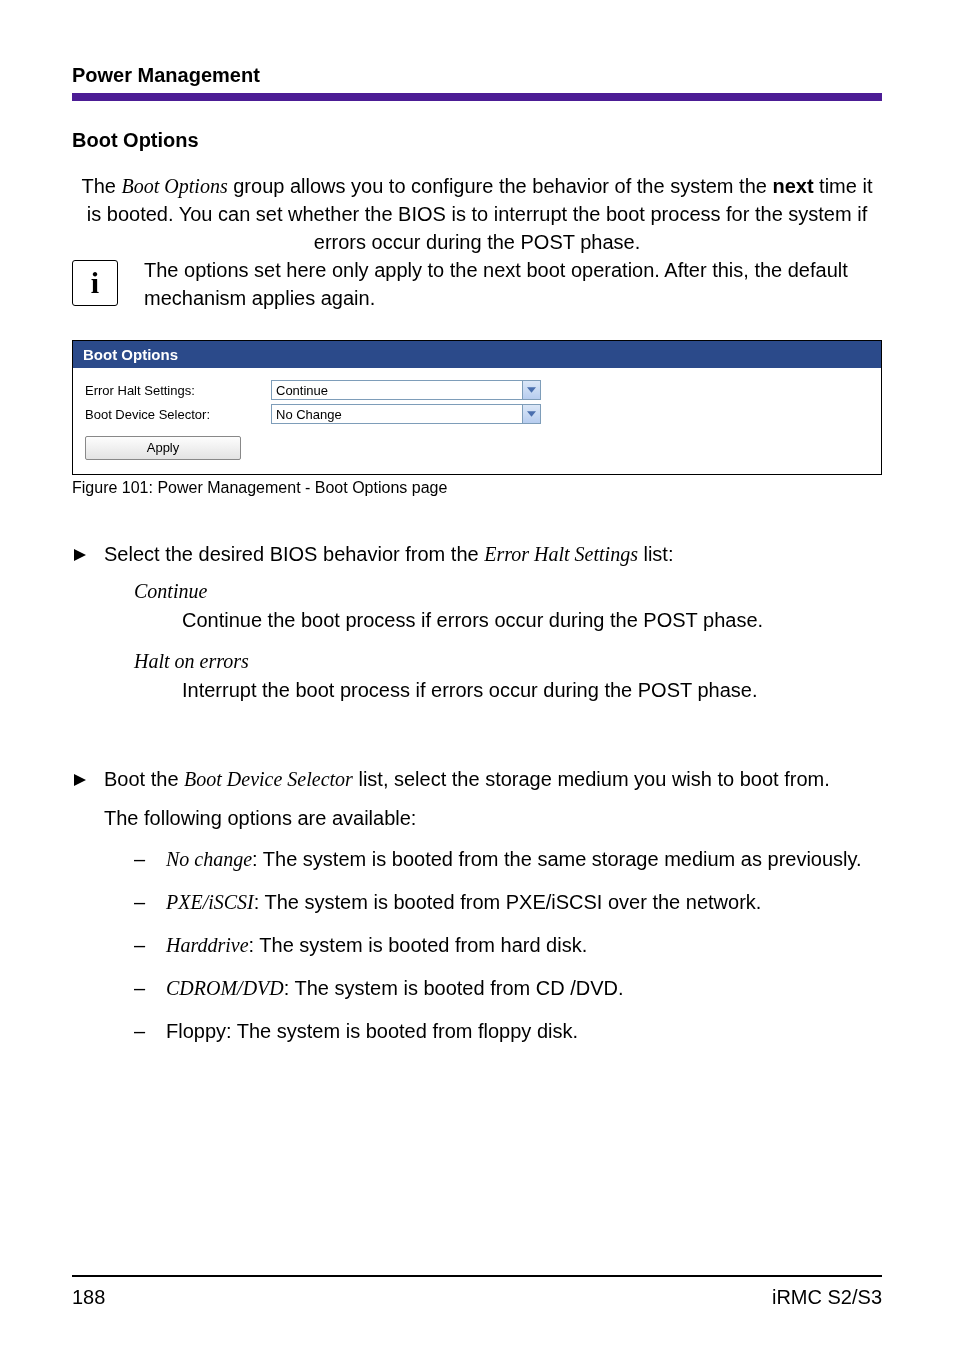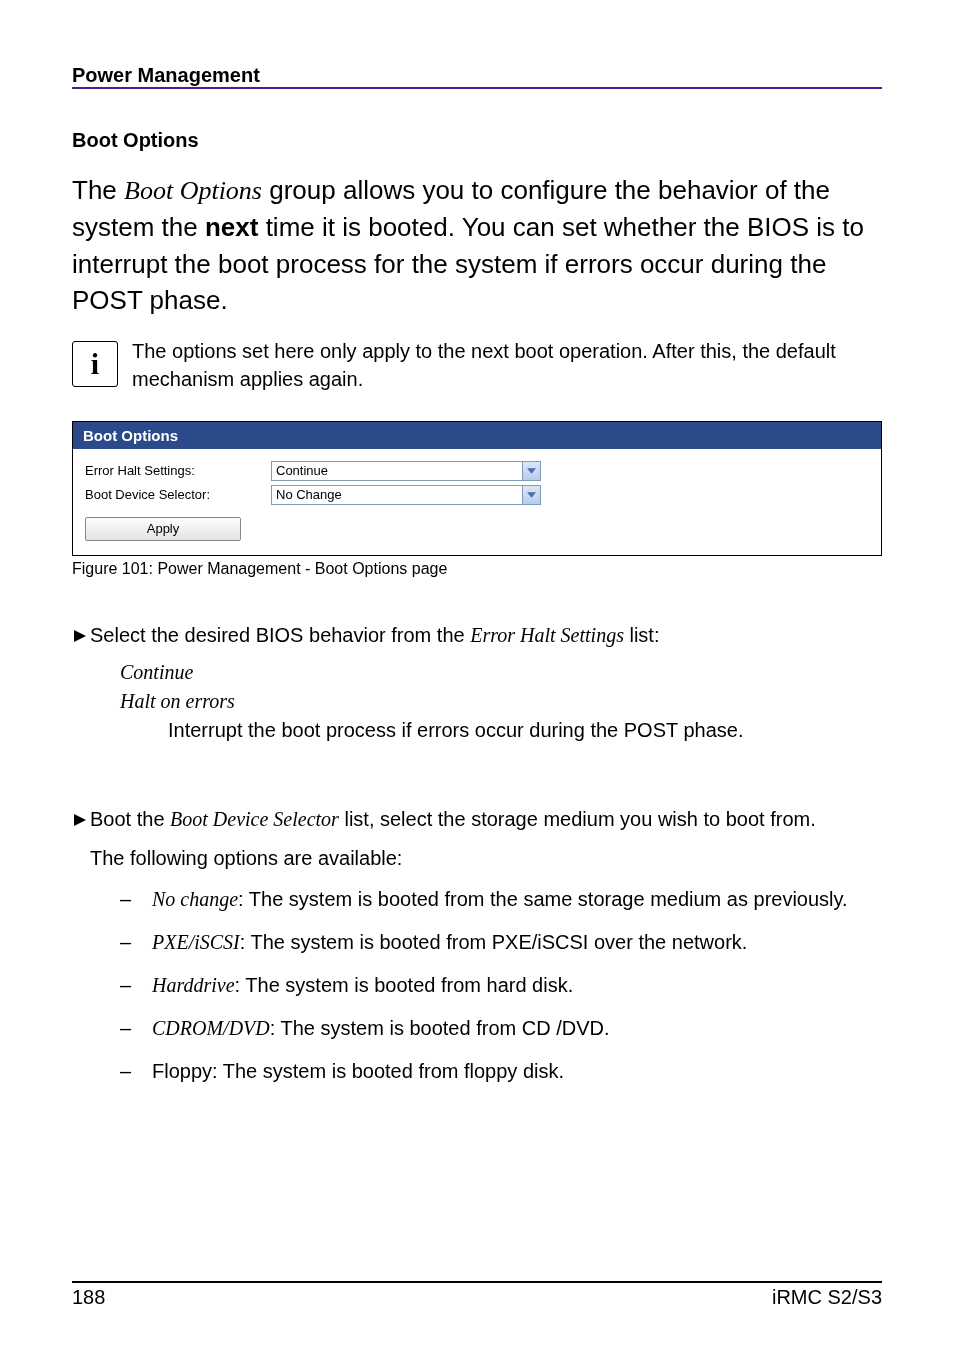--- a/index.html
+++ b/index.html
@@ -6,41 +6,43 @@
     html, body { width: 954px; height: 1349px; background: #fff; }
     body {
       font-family: Arial, Helvetica, sans-serif;
       color: #000;
       padding: 64px 72px 40px 72px;
       position: relative;
     }
     .running-head {
       font-weight: bold;
       font-size: 20px;
-      border-bottom: 2px solid #4c1d95;
-      margin-bottom: 40px;
+      padding-bottom: 6px;
+      border-bottom: 8px solid #4c1d95;
+      margin-bottom: 28px;
     }
     .section-head {
       font-weight: bold;
       font-size: 20px;
       margin-bottom: 20px;
     }
     .para {
-      font-size: 26px;
+      font-size: 20px;
       line-height: 1.4;
-      margin-bottom: 18px;
+      margin-bottom: 0;
+      text-align: center;
     }
     .ital { font-style: italic; font-family: Georgia, 'Times New Roman', serif; }
     .bold { font-weight: bold; }
 
     
     .info-row {
       display: flex;
       align-items: flex-start;
-      gap: 14px;
+      gap: 26px;
       margin-bottom: 28px;
     }
     .info-icon-box {
       width: 46px; height: 46px;
       border: 1.5px solid #000;
       border-radius: 3px;
       display: flex; align-items: center; justify-content: center;
       font-family: Georgia, serif;
       font-weight: bold;
       font-size: 30px;
@@ -117,20 +119,21 @@
       margin-bottom: 12px;
     }
 
     
     .step-list { list-style: none; padding-left: 0; }
     .step-item {
       display: flex;
       font-size: 20px;
       line-height: 1.35;
       margin-bottom: 14px;
+      gap: 14px;
       margin-top: 44px;
     }
     .step-marker {
       flex-shrink: 0;
       width: 18px;
       padding-left: 2px;
     }
     .step-marker svg { width: 12px; height: 12px; }
     .step-body { flex: 1; }
 
@@ -150,21 +153,21 @@
     }
     .dash-mark { width: 14px; flex-shrink:0; }
     .dash-body { flex:1; }
 
     
     .footer {
       position: absolute;
       left: 72px; right: 72px;
       bottom: 40px;
       border-top: 2px solid #000;
-      padding-top: 3px;
+      padding-top: 9px;
       display: flex;
       justify-content: space-between;
       font-size: 20px;
     }
   </style>
 </head>
 <body>
 
 <div class="running-head">Power Management</div>
 
@@ -215,20 +218,21 @@
     <span class="step-marker">
       <svg viewBox="0 0 10 10">
           <polygon points="0,0 10,5 0,10" fill="#000"></polygon>
         </svg>
     </span>
     <div class="step-body">
       <span>Select the desired BIOS behavior from the </span><span class="ital">Error Halt Settings</span><span> list:</span>
 
       <div class="defs">
         <div class="def-term">Continue</div>
+        <div class="def-desc">Continue the boot process if errors occur during the POST phase.</div>
         <div class="def-term">Halt on errors</div>
         <div class="def-desc">Interrupt the boot process if errors occur during the POST phase.</div>
       </div>
     </div>
   </li>
 
   <li class="step-item">
     <span class="step-marker">
       <svg viewBox="0 0 10 10">
           <polygon points="0,0 10,5 0,10" fill="#000"></polygon>

